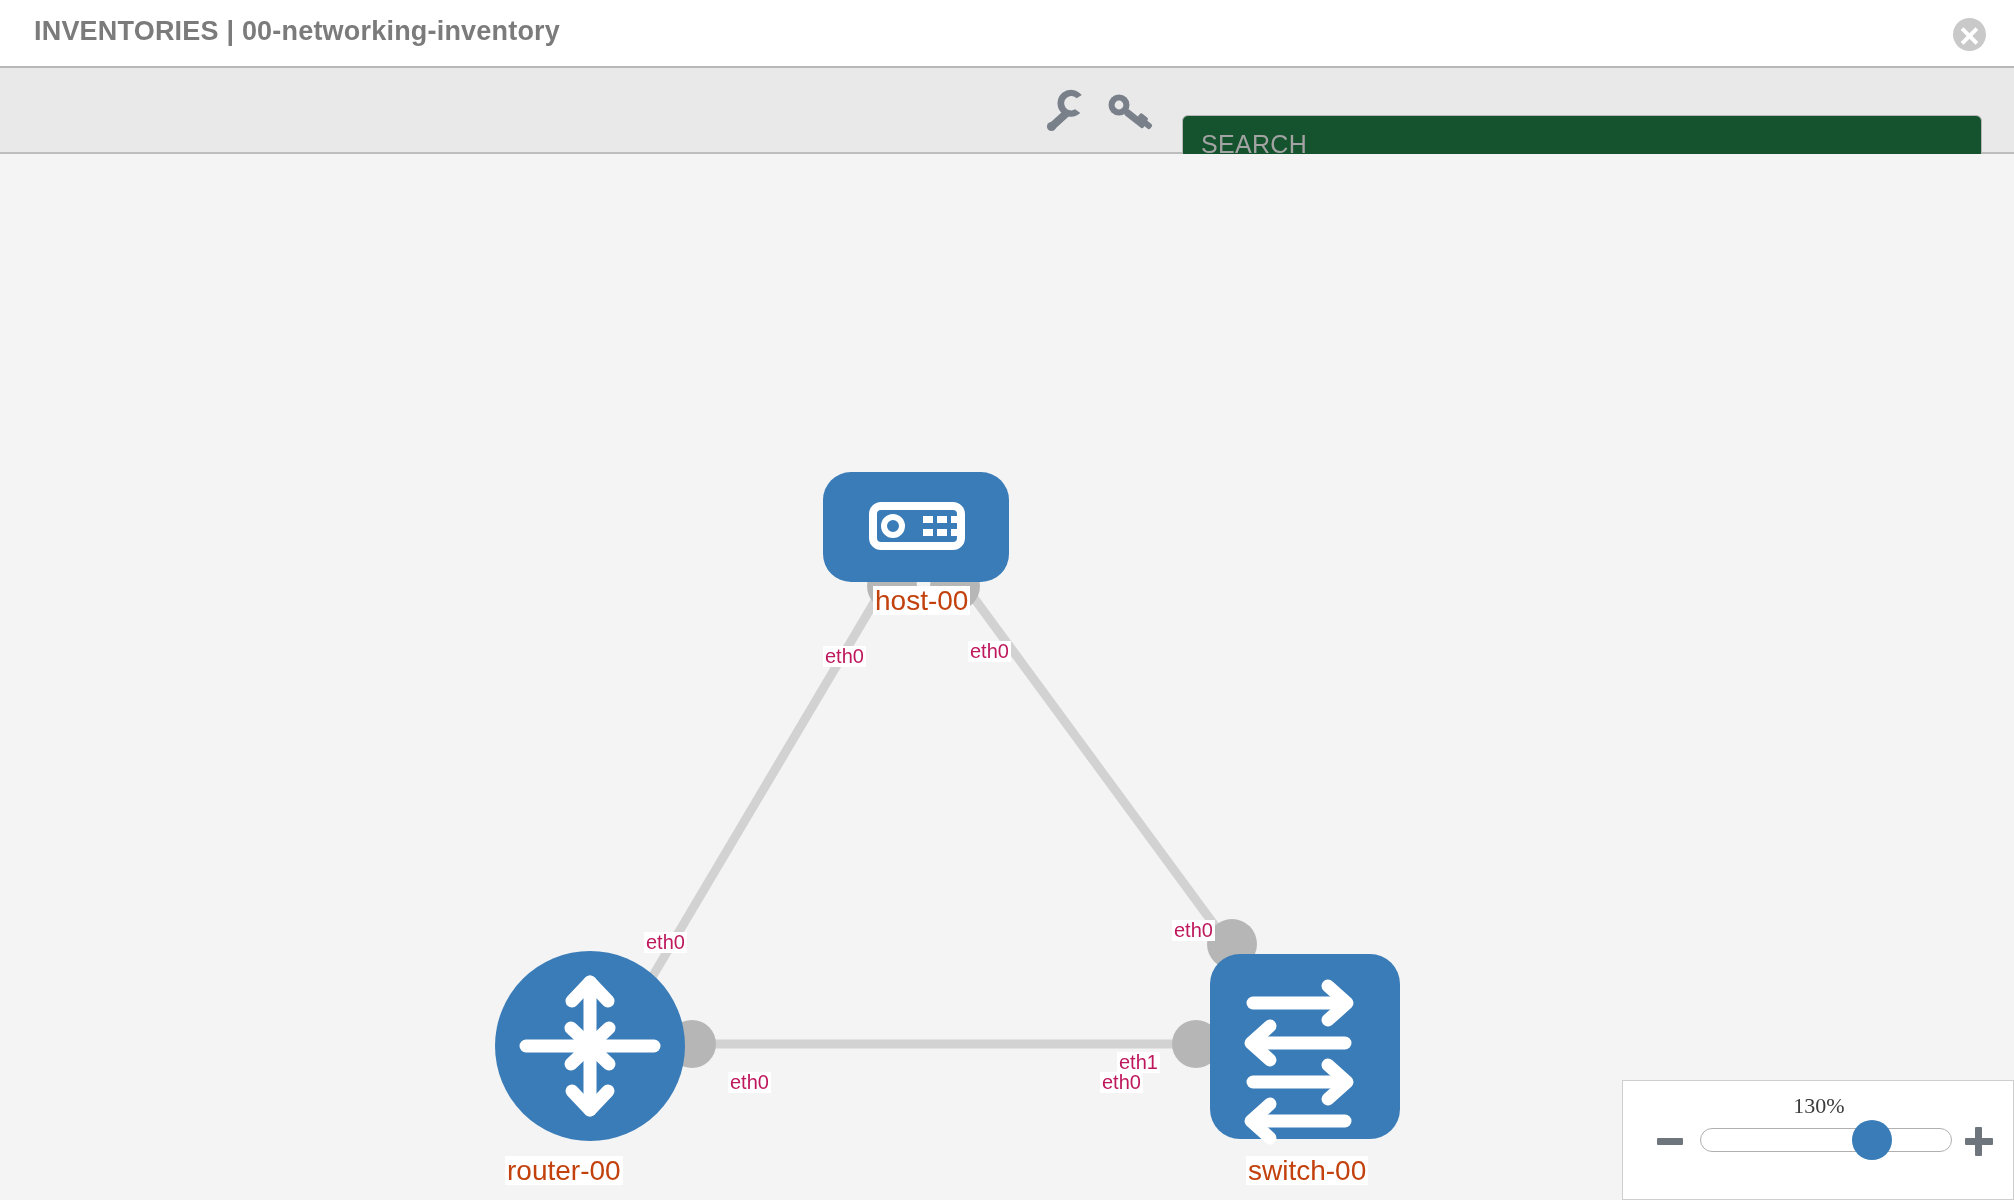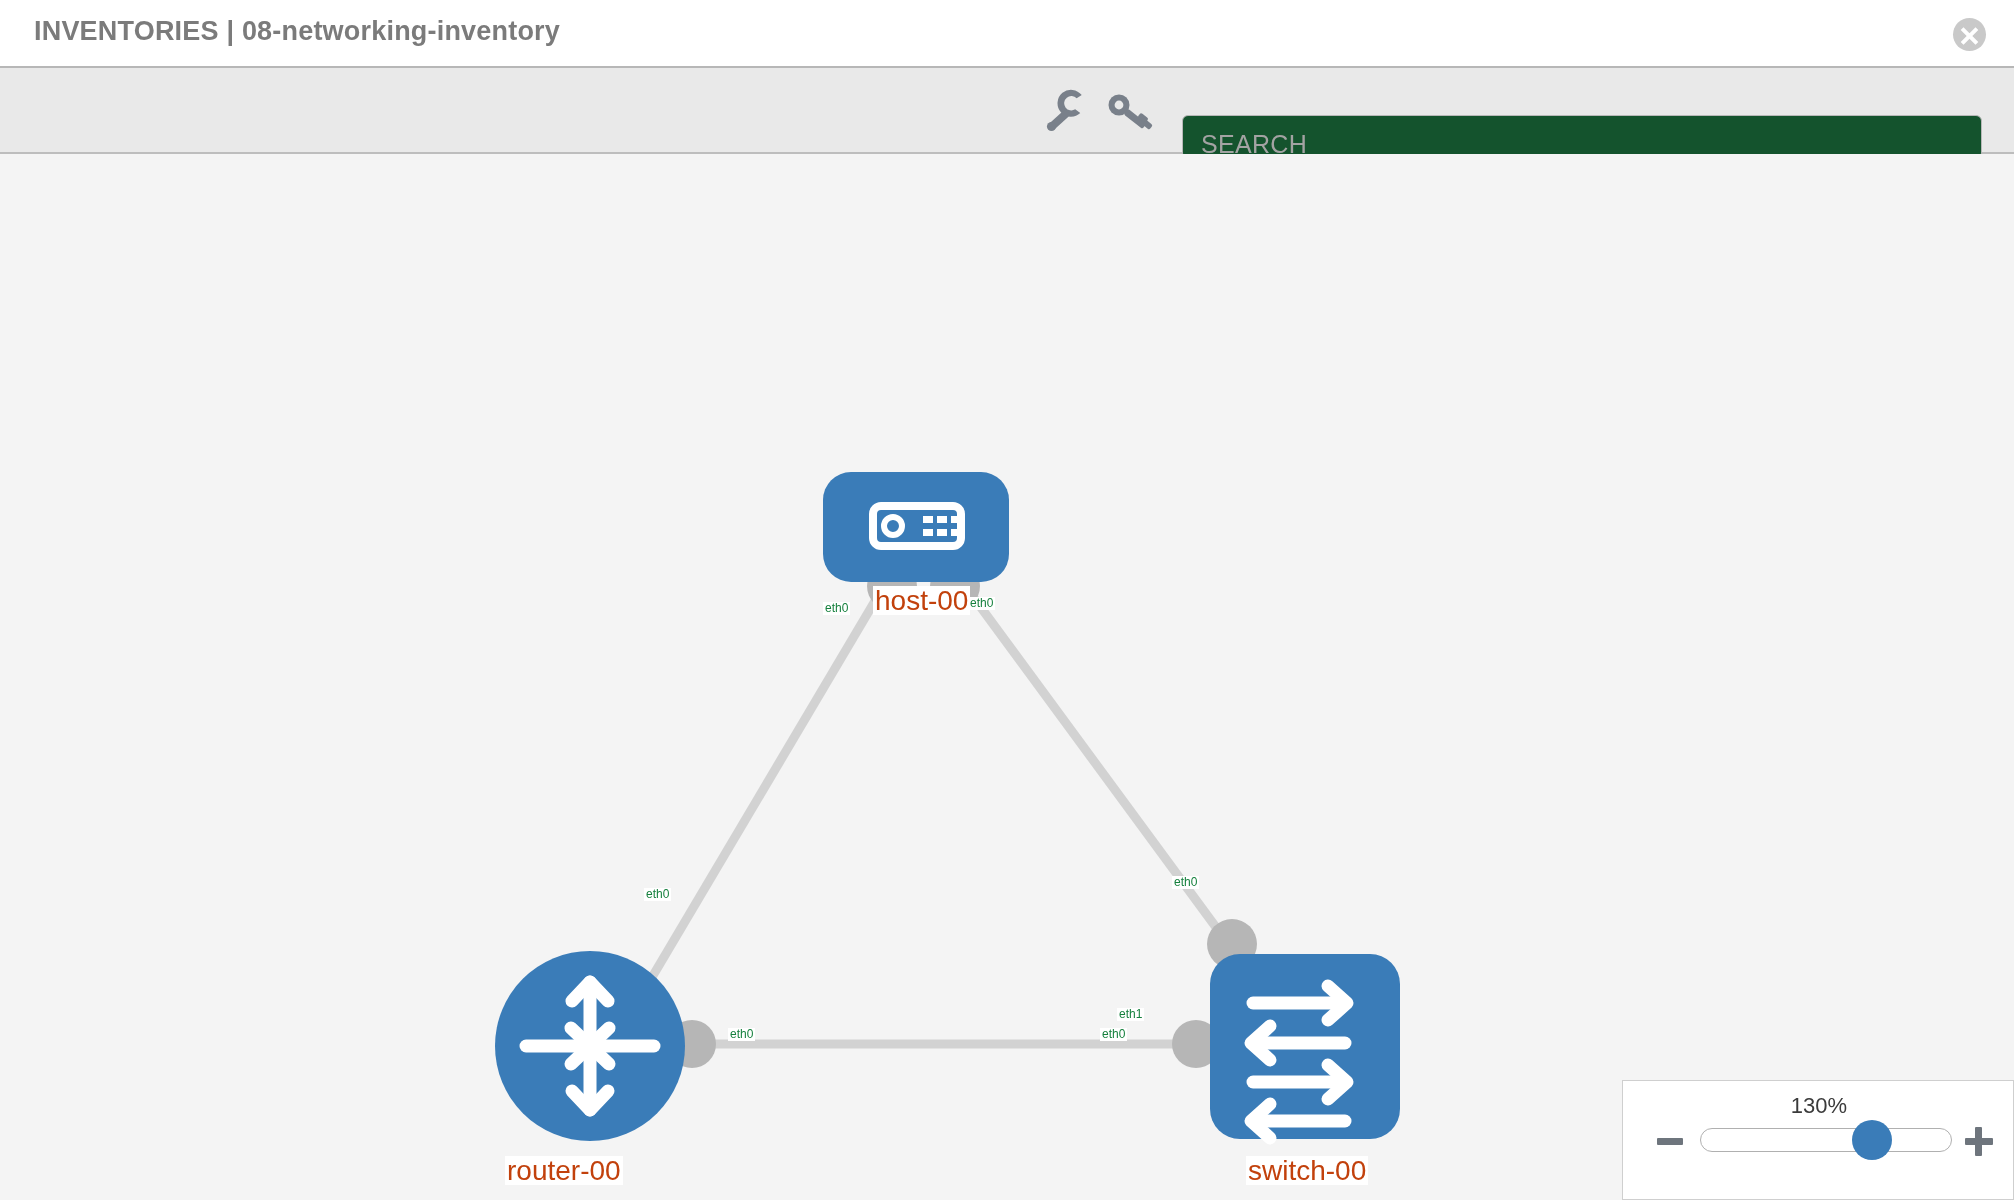--- a/index.html
+++ b/index.html
@@ -146,26 +146,27 @@
     position: absolute;
     font-size: 28px;
     color: #c2410c;
     background: #ffffff;
     white-space: nowrap;
     padding: 0 2px;
     line-height: 1.05;
   }
   .edge-label {
     position: absolute;
-    font-size: 12px;
-    color: #15803d;
+    font-size: 20px;
+    color: #be185d;
     background: #ffffff;
     white-space: nowrap;
     padding: 0 2px;
     line-height: 1.05;
+    margin-top: 44px;
   }
 
   
   .zoom-panel {
     position: absolute;
     left: 1622px;
     top: 1080px;
     width: 392px;
     height: 120px;
     background: #ffffff;
@@ -173,20 +174,21 @@
     box-sizing: border-box;
   }
   .zoom-value {
     position: absolute;
     top: 12px;
     left: 0;
     width: 392px;
     text-align: center;
     font-size: 22px;
     color: #3b3b3b;
+    font-family: Liberation Serif, serif;
   }
   .zoom-minus, .zoom-plus {
     position: absolute;
     top: 42px;
     cursor: pointer;
     width: 34px; height: 34px;
   }
   .zoom-minus { left: 32px; }
   .zoom-plus  { left: 340px; }
   .zoom-minus i {
@@ -222,21 +224,21 @@
     background: #3a7cb8;
     cursor: grab;
   }
 </style>
 </head>
 <body>
 
 <div class="app">
 
   <div class="titlebar">
-    <div class="title-text">INVENTORIES | 08-networking-inventory</div>
+    <div class="title-text">INVENTORIES | 00-networking-inventory</div>
     <div class="close-btn">
       <svg width="33" height="33" viewBox="0 0 33 33">
         <path d="M10.5 9.2 L16.5 15.2 L22.5 9.2 L25.3 12 L19.3 18 L25.3 24 L22.5 26.8 L16.5 20.8 L10.5 26.8 L7.7 24 L13.7 18 L7.7 12 Z" fill="#ffffff"></path>
       </svg>
     </div>
   </div>
 
   <div class="toolbar">
 
 

